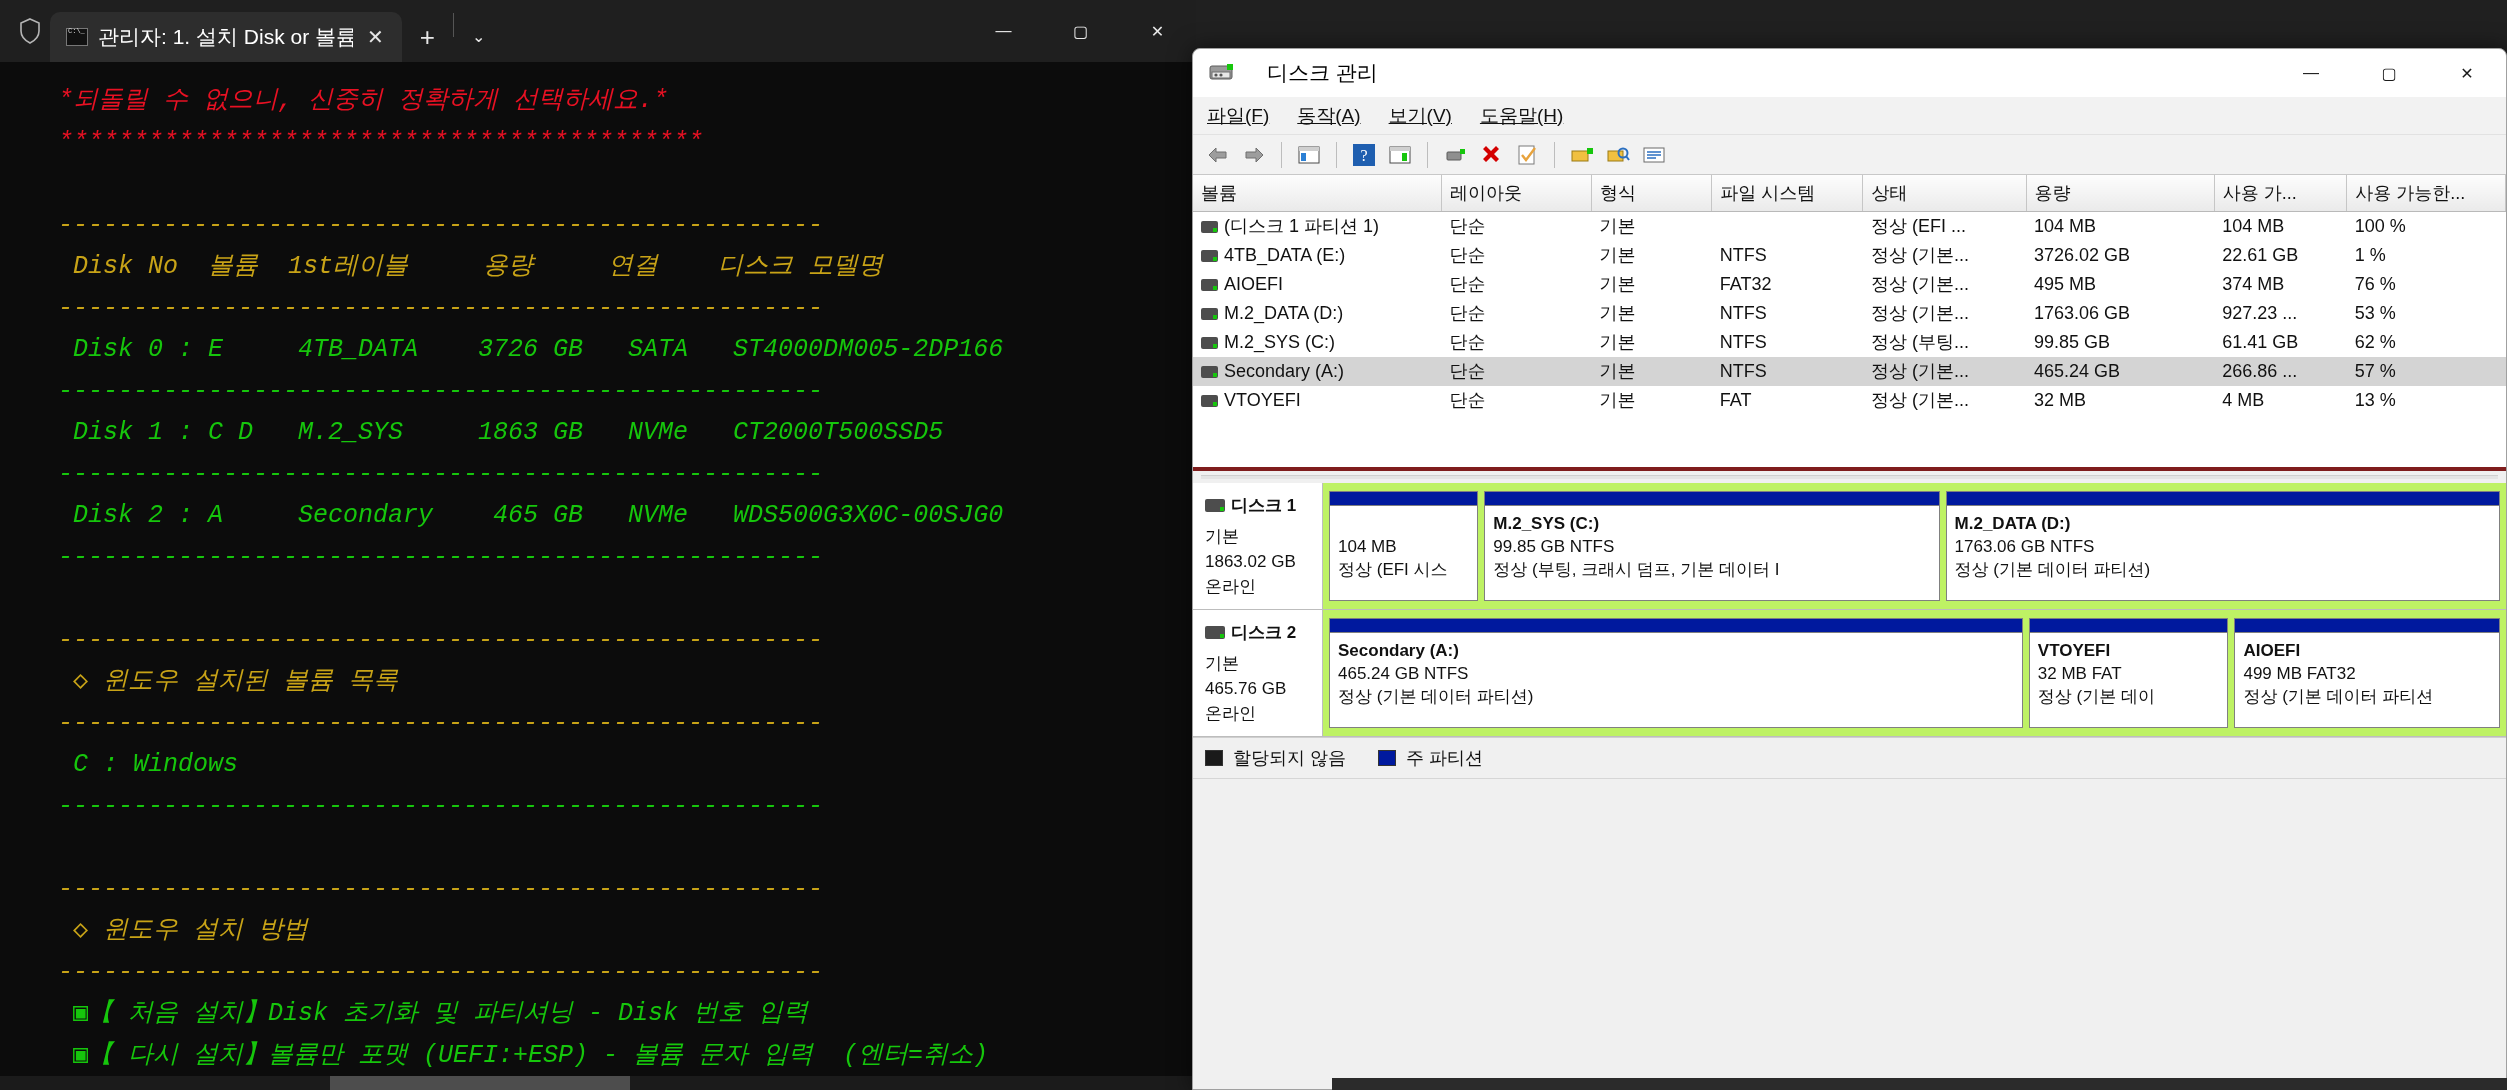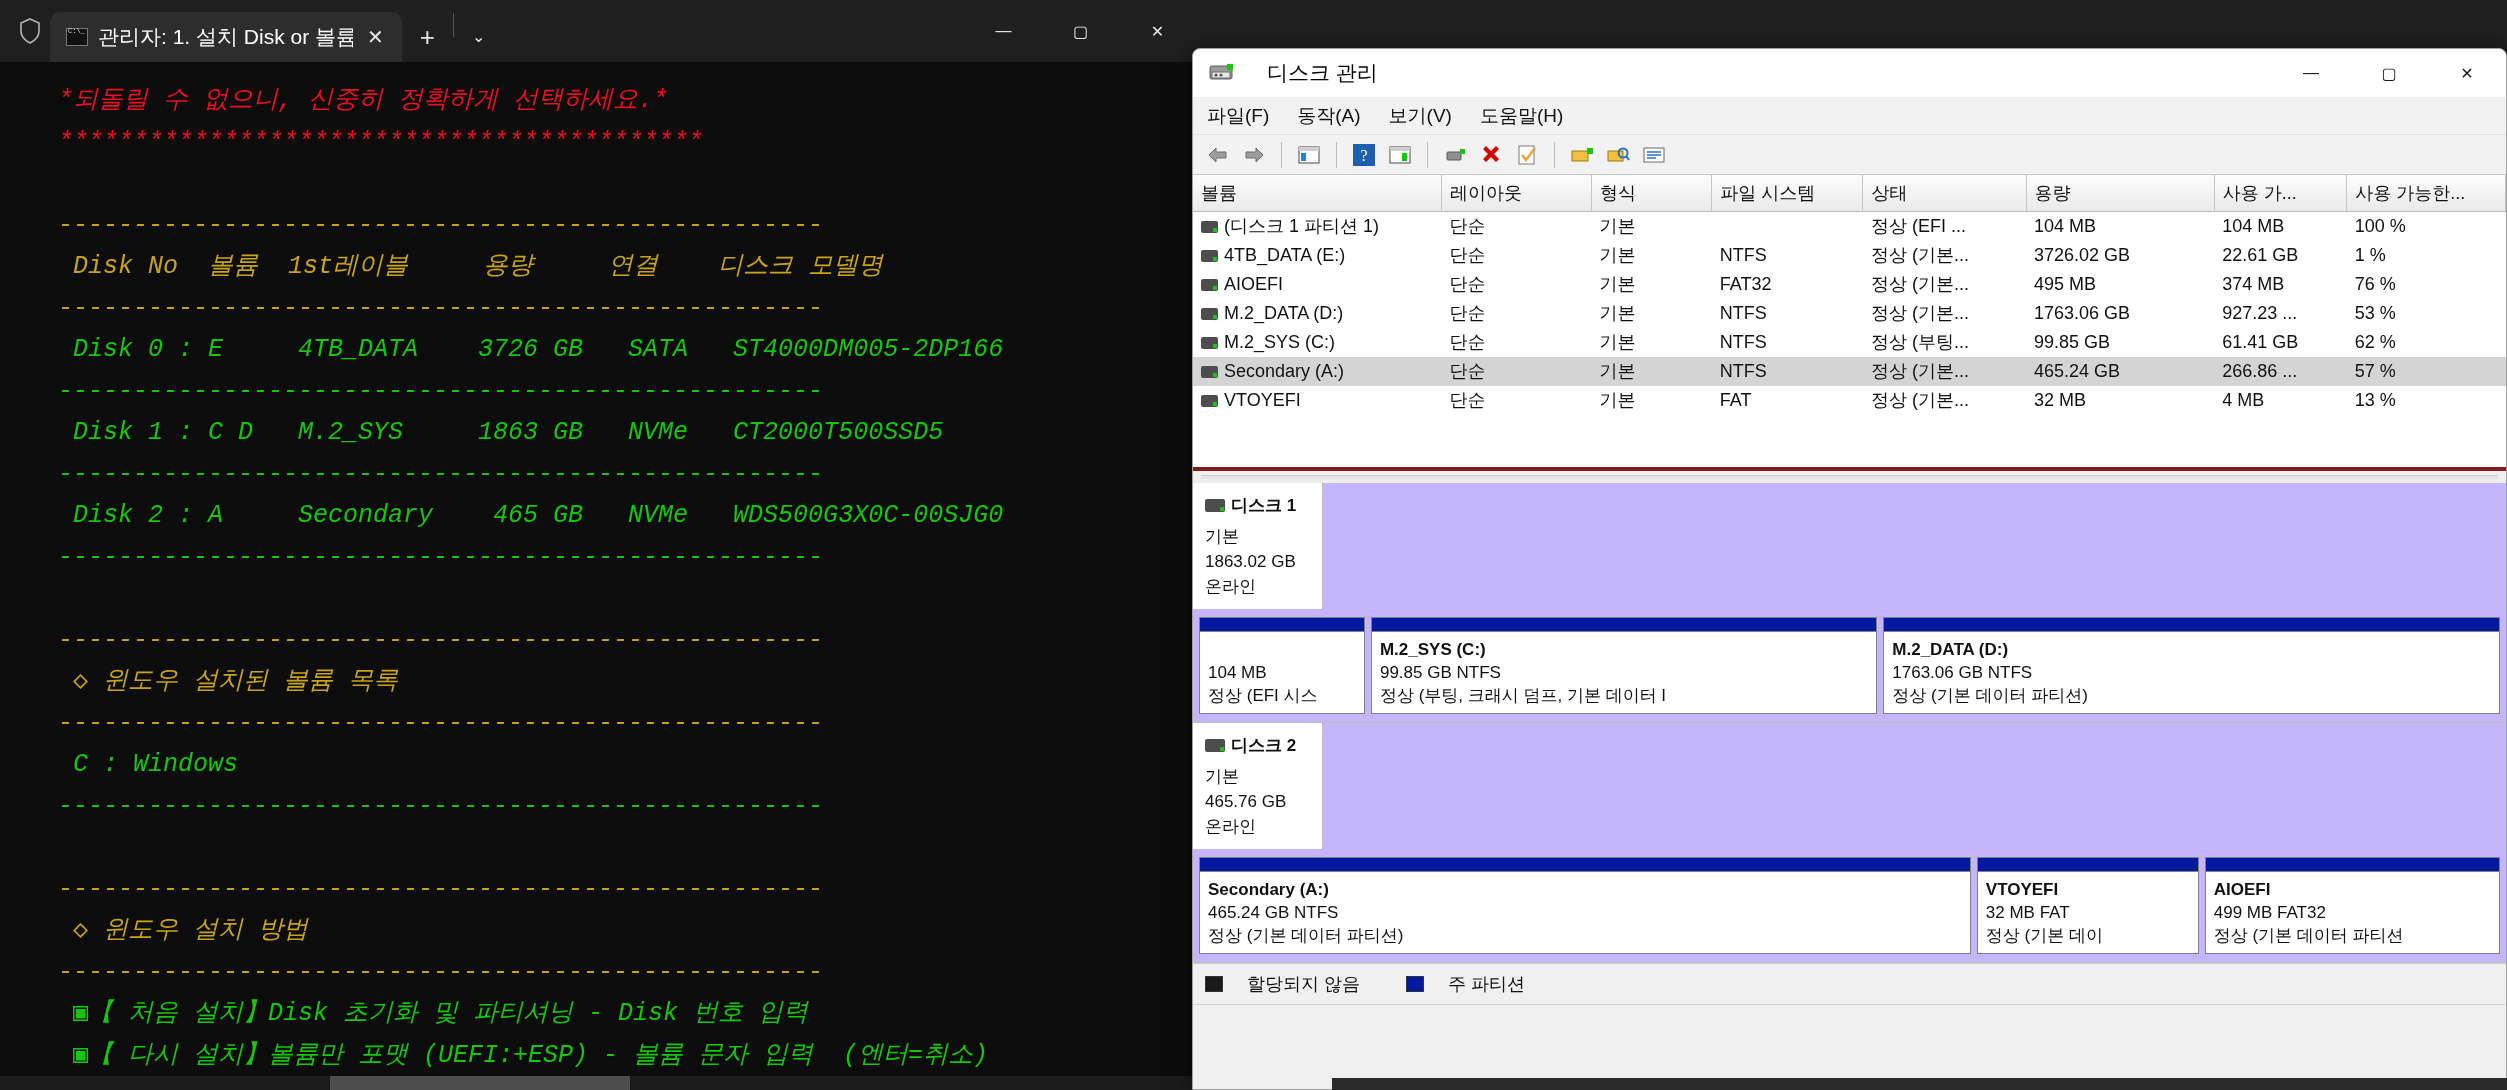--- a/index.html
+++ b/index.html
@@ -86,20 +86,21 @@
   }
   .dm-title-icon { width: 26px; height: 22px; position: relative; flex: none; margin-right: 8px; }
   .dm-title-text { font-size: 21px; color: #000; }
   .dm-title-controls { margin-left: auto; display: flex; height: 48px; }
   .dm-ctl { width: 78px; height:48px; display:flex; align-items:center; justify-content:center; color:#1a1a1a; font-size:16px; }
 
   .dm-menubar {
     height: 38px; background: #f2f2f2; display: flex; align-items: center;
     padding-left: 14px; gap: 28px; font-size: 19px; color: #111;
     border-bottom: 1px solid #e2e2e2;
+    text-decoration: underline;
   }
   .dm-toolbar {
     height: 40px; background: #f2f2f2; display: flex; align-items: center;
     padding-left: 10px; gap: 6px; border-bottom: 1px solid #c8c8c8;
   }
   .tb-sep { width: 1px; height: 26px; background: #bdbdbd; margin: 0 6px; }
   .tb-btn { width: 30px; height: 30px; display:flex; align-items:center; justify-content:center; }
 
   
   .dm-list-pane { position: relative; background: #ffffff; height: 296px; border-bottom: 4px solid #7f1d1d;}
@@ -119,36 +120,36 @@
     display:inline-block; width:17px; height:12px; background:#4d4d4d;
     border-radius:2px; margin-right:6px; position: relative; vertical-align: -1px;
   }
   .vol-icon::after { content:""; position:absolute; right:1px; bottom:1px; width:4px; height:4px; background:#16c60c; }
 
   .dm-hsplit { height: 12px; background: #f0f0f0; position:relative; }
   .dm-hsplit i { position:absolute; left:8px; right:8px; top:4px; height:4px; background:#e4e4e4; border-top:1px solid #cfcfcf;}
 
   
   .dm-graph { background: #ffffff; padding: 0; }
-  .disk-row { display: flex; border-bottom: 1px solid #bdbdbd; background:#c4b5fd;flex-direction:column; }
+  .disk-row { display: flex; border-bottom: 1px solid #bdbdbd; background:#bef264; }
   .disk-info {
     width: 130px; flex: none; padding: 10px 8px 10px 12px; border-right: 1px solid #bdbdbd;
     font-size: 17px; color: #111; line-height: 25px; background:#fff;
   }
   .disk-info .dhead { font-weight: bold; display:flex; align-items:center; gap:6px; margin-bottom: 6px;}
   .disk-icon { width:20px; height:13px; background:#4d4d4d; border-radius:2px; position:relative; }
   .disk-icon::after{content:"";position:absolute;right:1px;bottom:1px;width:4px;height:4px;background:#16c60c;}
   .parts { display:flex; flex: 1; padding: 8px 6px 8px 6px; gap: 6px; }
   .part { border: 1px solid #808080; background: #fff; position: relative; padding: 0; }
   .part .bar { height: 14px; background: #00199e; border-bottom: 1px solid #808080; }
   .part .txt { padding: 6px 8px; font-size: 17px; line-height: 23px; color:#111; overflow:hidden; white-space: nowrap; }
   .part .t1 { font-weight: bold; }
 
   .dm-legend {
-    display:flex; align-items:center; gap: 24px; padding: 8px 12px; font-size: 18px;
+    display:flex; align-items:center; gap: 10px; padding: 8px 12px; font-size: 18px;
     background:#f0f0f0; border-top: 1px solid #cfcfcf; color:#111;
   }
   .sw { width:18px; height:16px; display:inline-block; border:1px solid #333; }
   .sw.unalloc { background: #1a1a1a; }
   .sw.primary { background: #00199e; }
 
   .dm-statusbar { height: 26px; background:#f0f0f0; border-top:1px solid #d6d6d6; }
   .taskbar-hint { position:absolute; left:1332px; bottom:0; width:1175px; height:12px; background:#2b2b2b;}
 </style>
 </head>

